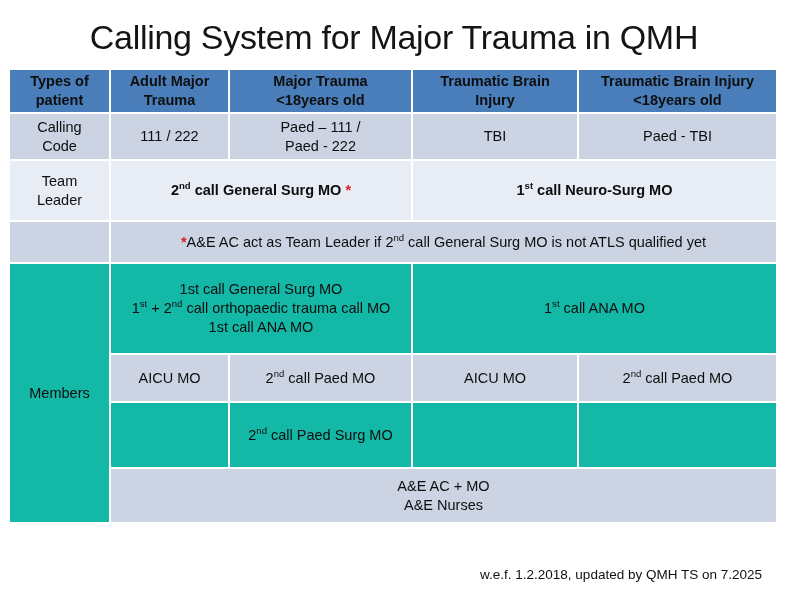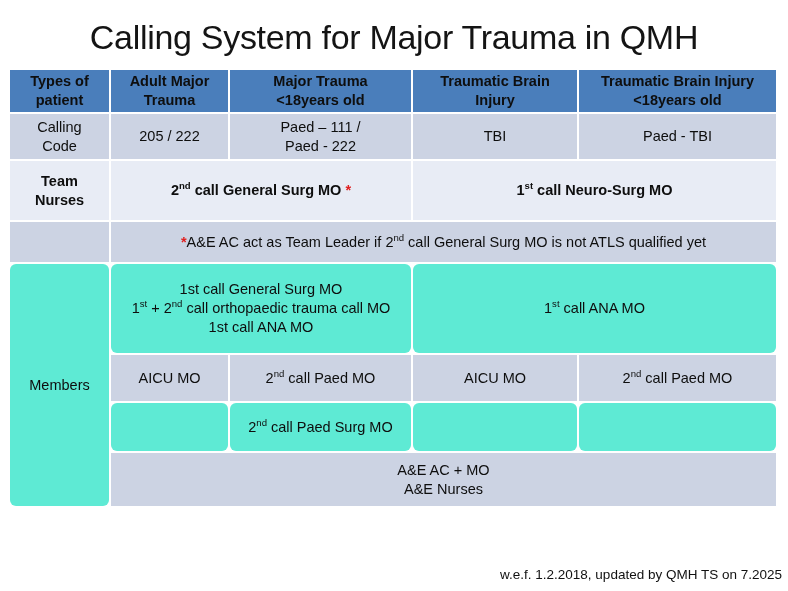--- a/index.html
+++ b/index.html
@@ -60,32 +60,32 @@
   
   .hdr {
     background: #4a7ebb;
     color: #ffffff;
     font-weight: bold;
     font-size: 14.5px;
     line-height: 19px;
   }
   .band-med   { background: #ccd3e3; }
   .band-light { background: #e8ecf5; }
-  .band-pale  { background: #5eead4; border-radius: 6px; }
+  .band-pale  { background: #14b8a6; }
 
   .lbl {
     font-size: 17px;
     line-height: 22px;
     color: #101010;
   }
   .lbl-blue {
     font-size: 17px;
     line-height: 22px;
     color: #1f3864;
-    font-weight: bold;
+    font-weight: normal;
   }
   .big {
     font-size: 15.5px;
     line-height: 21px;
   }
   .lead {
     font-size: 15px;
     line-height: 21px;
     font-weight: bold;
     color: #1f3864;
@@ -98,26 +98,26 @@
   .star { color: #e02020; font-weight: bold; }
   sup { font-size: 0.66em; line-height: 0; vertical-align: super; text-align: right; }
 
   
   .r-hdr   { height: 35px; margin-left: 45px; }
   .r-code  { height: 45px; }
   .r-lead  { height: 59px; }
   .r-note  { height: 40px; }
   .r-mem1  { height: 89px; }
   .r-mem2  { height: 46px; }
-  .r-mem3  { height: 48px; }
+  .r-mem3  { height: 64px; }
   .r-ae    { height: 53px; }
 
   #footer {
     position: absolute;
-    right: 6px;
+    right: 26px;
     top: 566px;
     font-size: 13.5px;
     line-height: 18px;
     color: #111111;
     text-align: right;
     white-space: nowrap;
   }
 </style>
 </head>
 <body>
@@ -157,33 +157,33 @@
           <span>Traumatic Brain Injury</span><br>
           <span>&lt;18years old</span>
         </td>
       </tr>
 
       <tr class="r-code">
         <td class="band-med lbl">
           <span>Calling</span><br>
           <span>Code</span>
         </td>
-        <td class="band-med big">205 / 222</td>
+        <td class="band-med big">111 / 222</td>
         <td class="band-med big">
           <span>Paed – 111 /</span><br>
           <span>Paed - 222</span>
         </td>
         <td class="band-med big">TBI</td>
         <td class="band-med big">Paed - TBI</td>
       </tr>
 
       <tr class="r-lead">
         <td class="band-light lbl-blue">
           <span>Team</span><br>
-          <span>Nurses</span>
+          <span>Leader</span>
         </td>
         <td class="band-light lead" colspan="2">
           <span>2</span><sup>nd</sup><span> call General Surg MO </span><span class="star">*</span>
         </td>
         <td class="band-light lead" colspan="2">
           <span>1</span><sup>st</sup><span> call Neuro-Surg MO</span>
         </td>
       </tr>
 
       <tr class="r-note">

